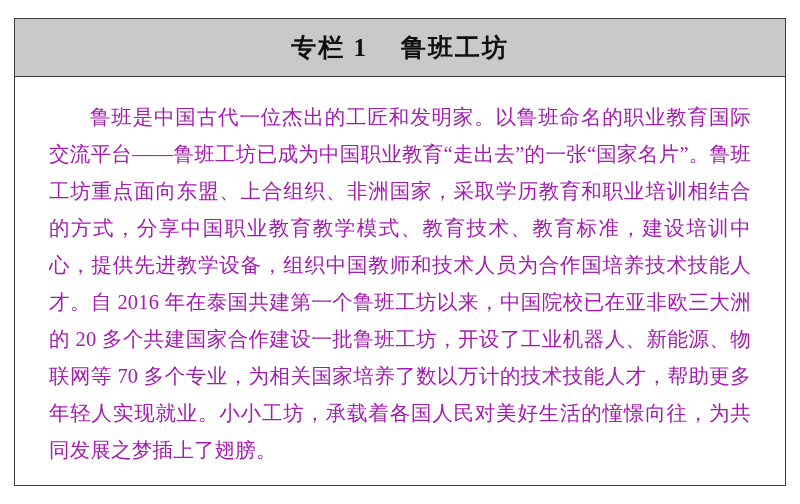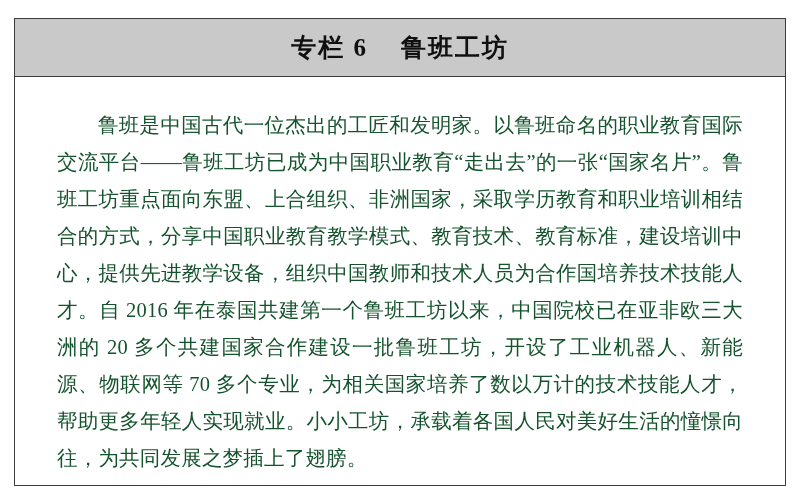--- a/index.html
+++ b/index.html
@@ -47,33 +47,33 @@
     white-space: pre;
   }
   .box-body {
     padding: 22px 34px 18px 34px;
     box-sizing: border-box;
   }
   .para {
     font-family: "Liberation Serif", "DejaVu Serif", serif;
     font-size: 20.5px;
     line-height: 37px;
-    color: #14532d;
+    color: #a21caf;
     text-align: justify;
     text-justify: inter-ideograph;
     text-indent: 2em;
-    margin: 8px;
+    margin: 0;
     letter-spacing: 0.2px;
   }
 </style>
 </head>
 <body>
 
 <div class="page">
   <div class="box">
     <div class="box-header">
-      <div class="box-title">专栏 6    鲁班工坊</div>
+      <div class="box-title">专栏 1    鲁班工坊</div>
     </div>
     <div class="box-body">
       <p class="para">鲁班是中国古代一位杰出的工匠和发明家。以鲁班命名的职业教育国际交流平台——鲁班工坊已成为中国职业教育“走出去”的一张“国家名片”。鲁班工坊重点面向东盟、上合组织、非洲国家，采取学历教育和职业培训相结合的方式，分享中国职业教育教学模式、教育技术、教育标准，建设培训中心，提供先进教学设备，组织中国教师和技术人员为合作国培养技术技能人才。自 2016 年在泰国共建第一个鲁班工坊以来，中国院校已在亚非欧三大洲的 20 多个共建国家合作建设一批鲁班工坊，开设了工业机器人、新能源、物联网等 70 多个专业，为相关国家培养了数以万计的技术技能人才，帮助更多年轻人实现就业。小小工坊，承载着各国人民对美好生活的憧憬向往，为共同发展之梦插上了翅膀。</p>
     </div>
   </div>
 </div>
 
 </body></html>

